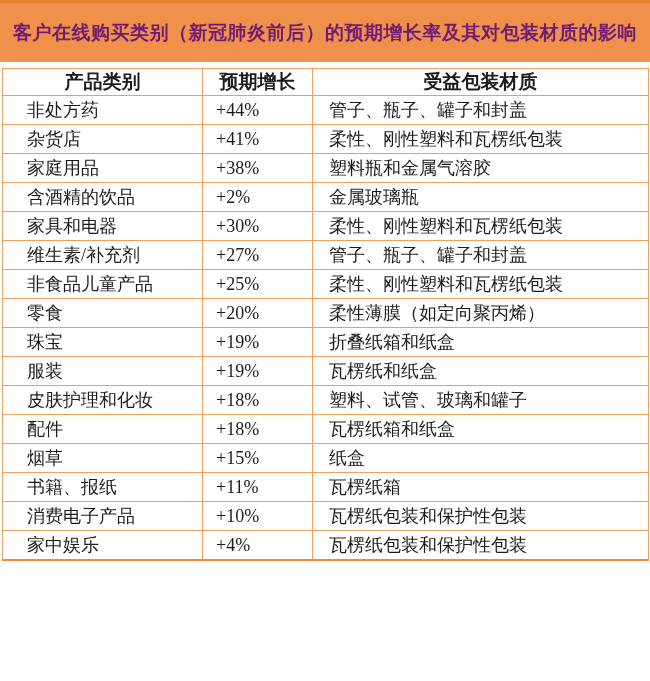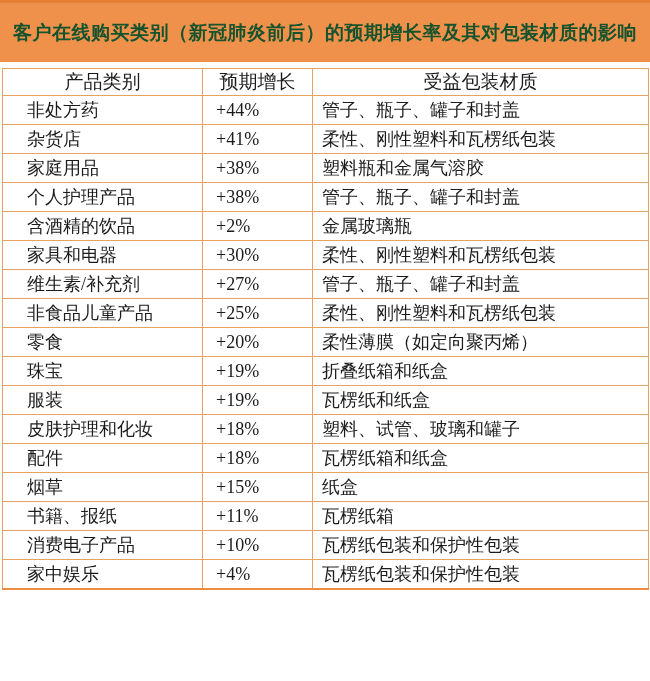--- a/index.html
+++ b/index.html
@@ -20,21 +20,21 @@
     box-sizing: border-box;
     width: 650px;
     height: 62px;
     background: #F0914B;
     border-top: 3px solid #E47E31;
     display: flex;
     align-items: center;
     justify-content: center;
   }
   .banner-title {
-    color: #14532d;
+    color: #701a75;
     font-weight: bold;
     font-size: 19px;
     letter-spacing: 0.5px;
     text-align: center;
     white-space: nowrap;
   }
   table.growth {
     margin: 6px 2px 0 2px;
     border-collapse: collapse;
     table-layout: fixed;
@@ -45,35 +45,35 @@
   table.growth th, table.growth td {
     border: 1px solid #E8A161;
     color: #1b1b1b;
     overflow: hidden;
     white-space: nowrap;
     vertical-align: middle;
   }
   table.growth th {
     height: 25px;
     font-size: 19px;
-    font-weight: normal;
+    font-weight: bold;
     text-align: center;
     padding: 0;
   }
   table.growth td {
     height: 28px;
     font-size: 18px;
     text-align: left;
   }
   col.c1 { width: 200px; }
   col.c2 { width: 110px; }
   col.c3 { width: 336px; }
   td.cat  { padding: 0 0 0 24px; }
   td.grow { padding: 0 0 0 13px; font-size: 17px; font-family: Liberation Serif, serif; }
-  td.mat  { padding: 0 0 0 9px; }
+  td.mat  { padding: 0 0 0 16px; }
 </style>
 </head>
 <body>
 
 <div class="page">
 
   <div class="banner">
     <div class="banner-title">客户在线购买类别（新冠肺炎前后）的预期增长率及其对包装材质的影响</div>
   </div>
 
@@ -98,25 +98,20 @@
         </tr>
         <tr>
           <td class="cat">杂货店</td>
           <td class="grow">+41%</td>
           <td class="mat">柔性、刚性塑料和瓦楞纸包装</td>
         </tr>
         <tr>
           <td class="cat">家庭用品</td>
           <td class="grow">+38%</td>
           <td class="mat">塑料瓶和金属气溶胶</td>
-        </tr>
-        <tr>
-          <td class="cat">个人护理产品</td>
-          <td class="grow">+38%</td>
-          <td class="mat">管子、瓶子、罐子和封盖</td>
         </tr>
         <tr>
           <td class="cat">含酒精的饮品</td>
           <td class="grow">+2%</td>
           <td class="mat">金属玻璃瓶</td>
         </tr>
         <tr>
           <td class="cat">家具和电器</td>
           <td class="grow">+30%</td>
           <td class="mat">柔性、刚性塑料和瓦楞纸包装</td>

